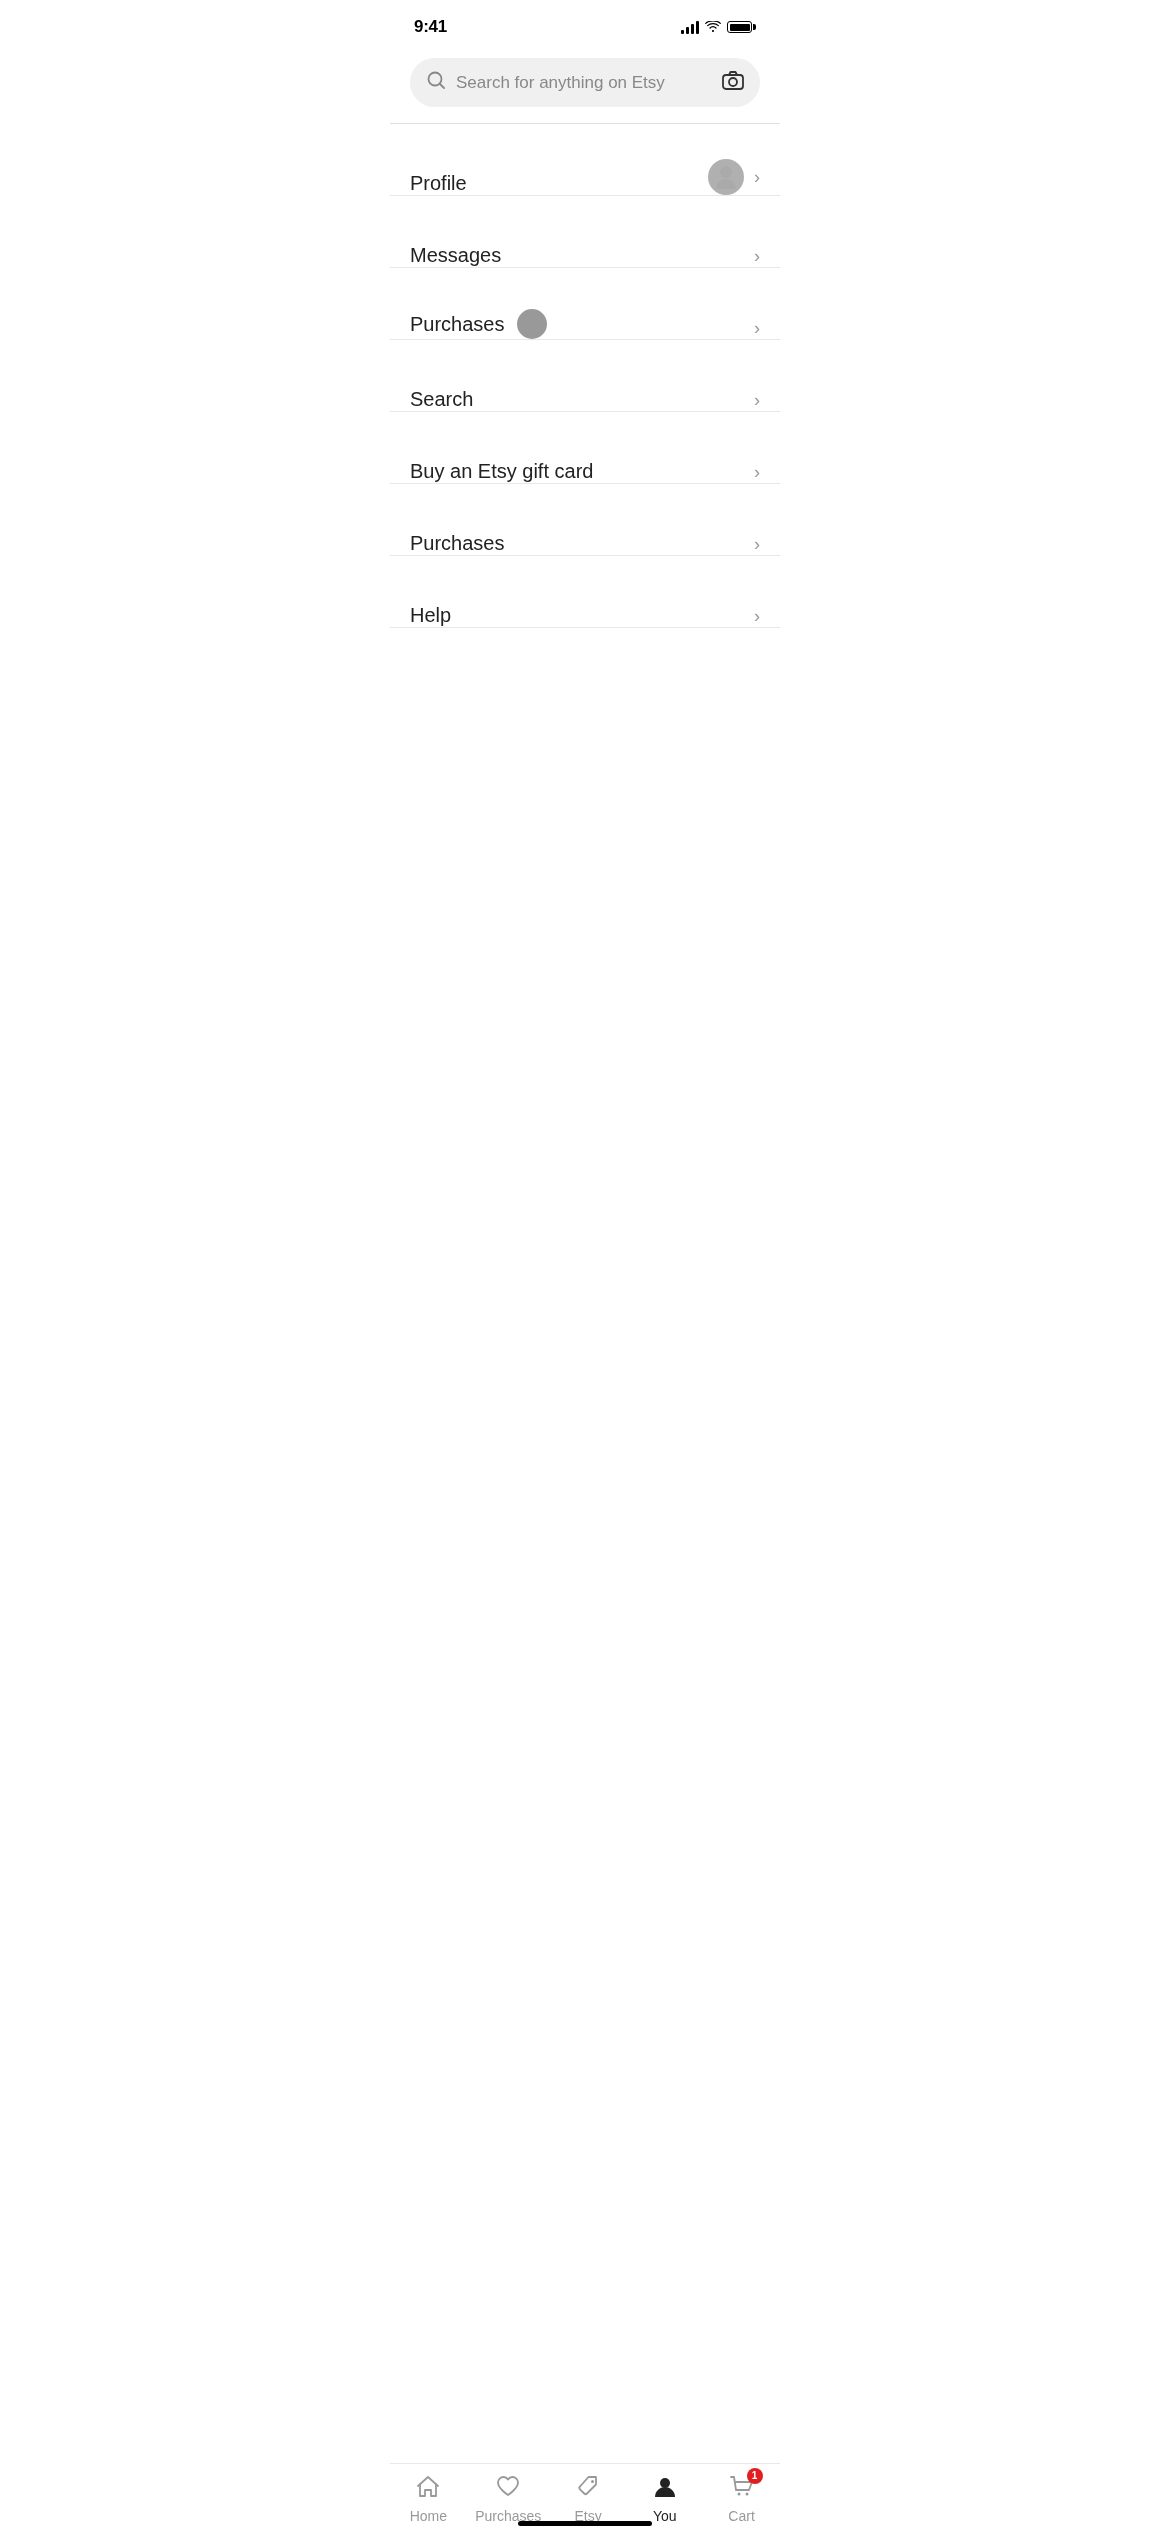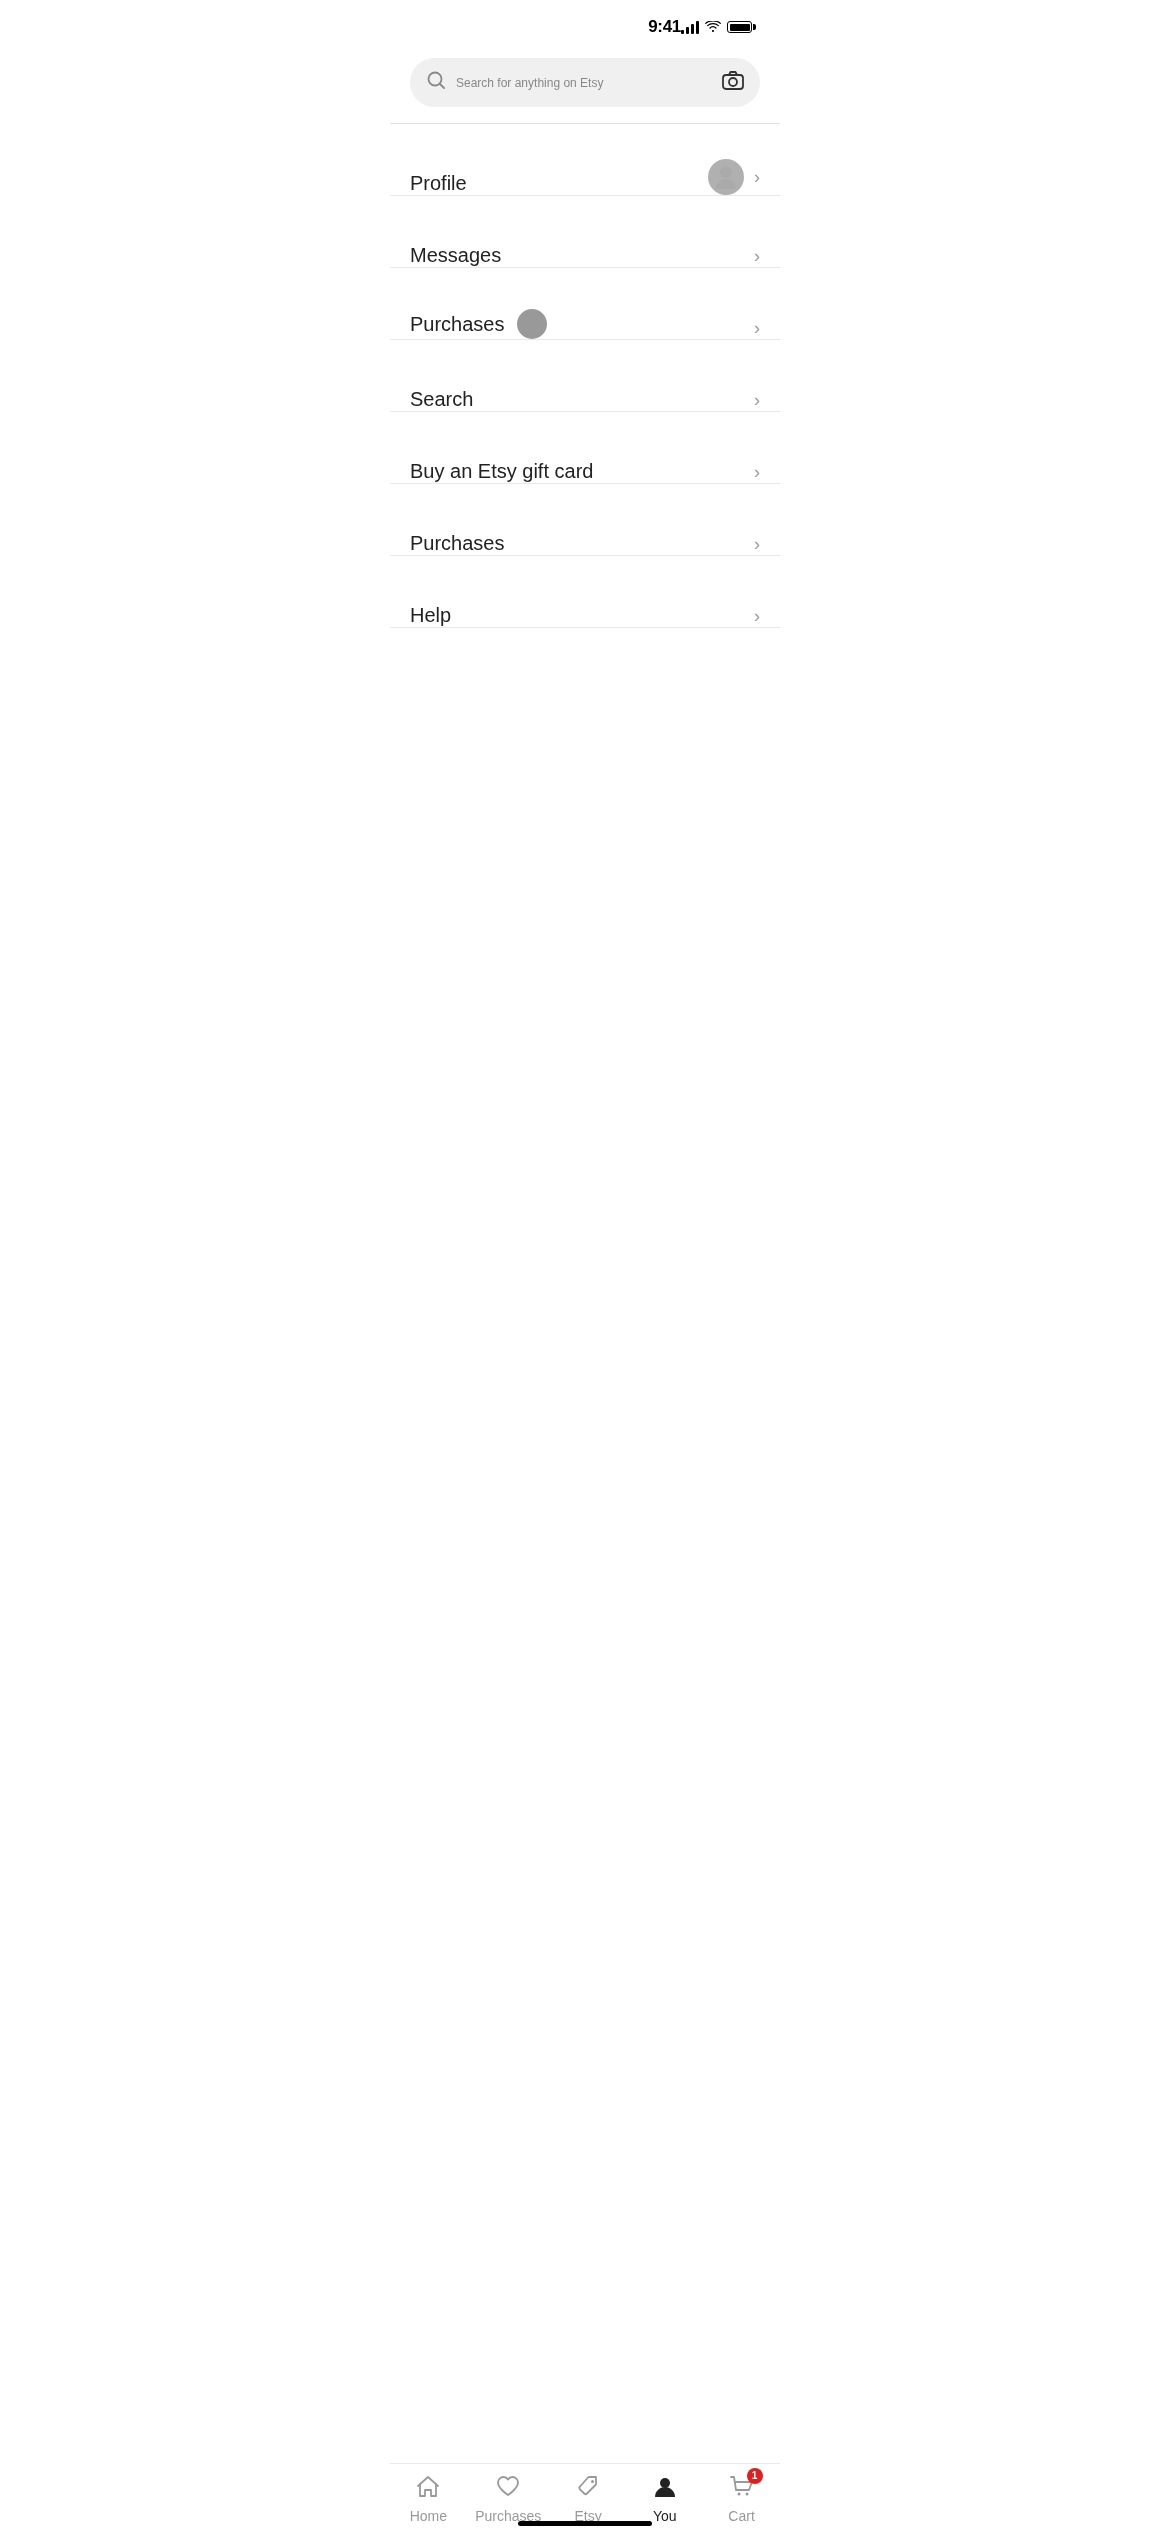--- a/index.html
+++ b/index.html
@@ -15,21 +15,21 @@
       width: 390px;
       min-height: 844px;
       margin: 0 auto;
       position: relative;
       overflow-x: hidden;
     }
 
     
     .status-bar {
       display: flex;
-      justify-content: flex-end;
+      justify-content: space-between;
       align-items: center;
       padding: 14px 24px 8px 24px;
       height: 48px;
     }
 
     .status-time {
       font-size: 17px;
       font-weight: 600;
       color: #000;
       letter-spacing: -0.3px;
@@ -110,21 +110,21 @@
     }
 
     .search-icon {
       color: #888;
       font-size: 18px;
       flex-shrink: 0;
     }
 
     .search-placeholder {
       flex: 1;
-      font-size: 12px;
+      font-size: 17px;
       color: #888;
     }
 
     .camera-icon {
       color: #333;
       font-size: 20px;
       flex-shrink: 0;
     }
 
     

